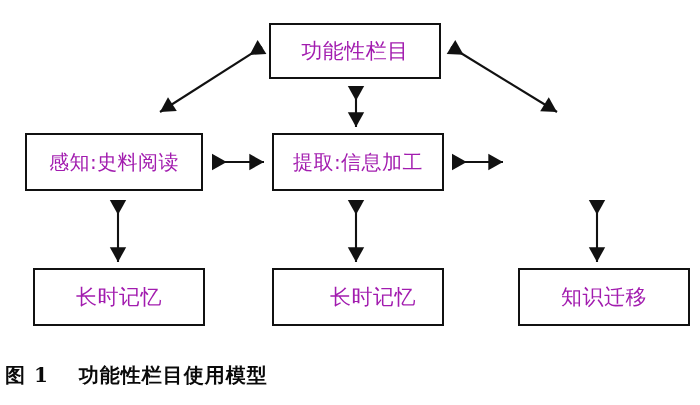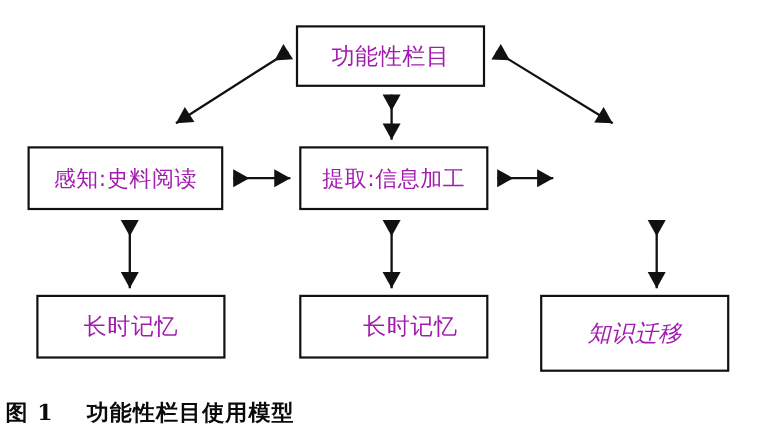--- a/index.html
+++ b/index.html
@@ -47,21 +47,21 @@
   }
   
   #node-top    { left: 269px; top: 23px;  width: 172px; height: 56px; }
   
   #node-mid-l  { left: 25px;  top: 133px; width: 178px; height: 58px; }
   #node-mid-c  { left: 272px; top: 133px; width: 172px; height: 58px; }
   #node-mid-r  { left: 511px; top: 133px; width: 172px; height: 58px; }
   
   #node-bot-l  { left: 33px;  top: 268px; width: 172px; height: 58px; }
   #node-bot-c  { left: 272px; top: 268px; width: 172px; height: 58px; padding-left: 30px; }
-  #node-bot-r  { left: 491px; top: 268px; width: 172px; height: 70px; font-style: italic; }
+  #node-bot-r  { left: 518px; top: 268px; width: 172px; height: 58px; }
 
   #node-mid-l .node-label,
   #node-mid-c .node-label,
   #node-mid-r .node-label { font-size: 20px; }
 
   #figure-caption {
     position: absolute;
     left: 5px;
     top: 362px;
     width: 700px;

